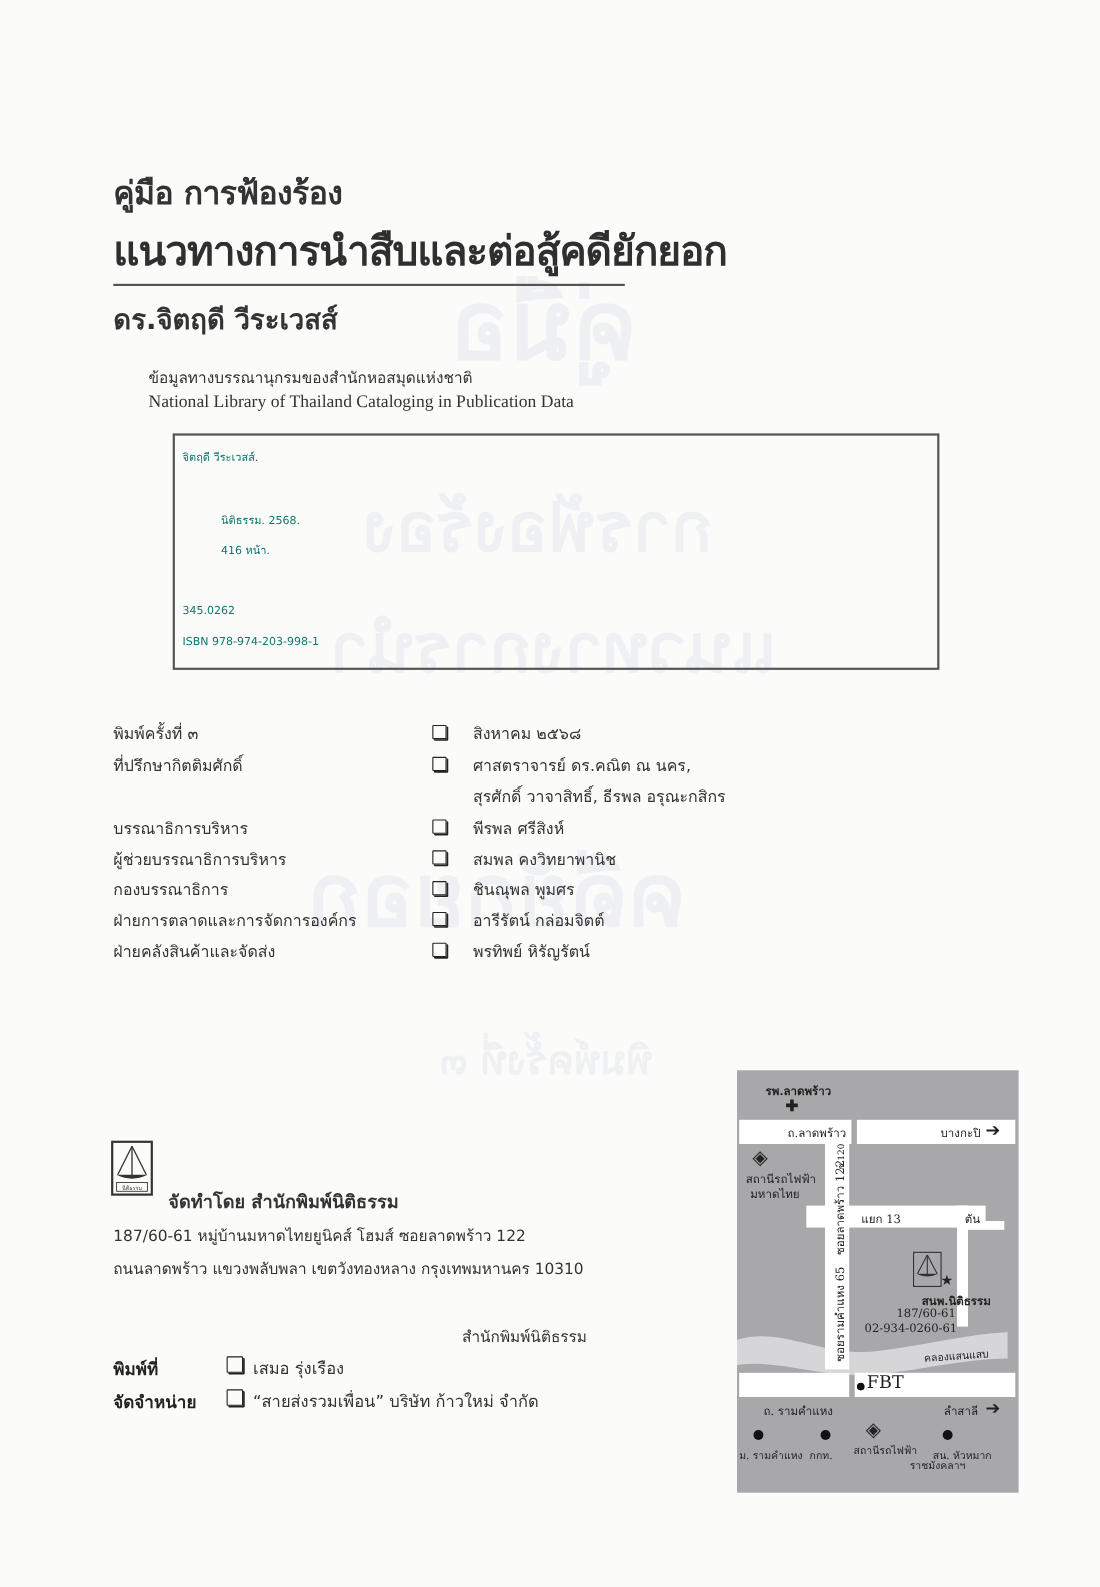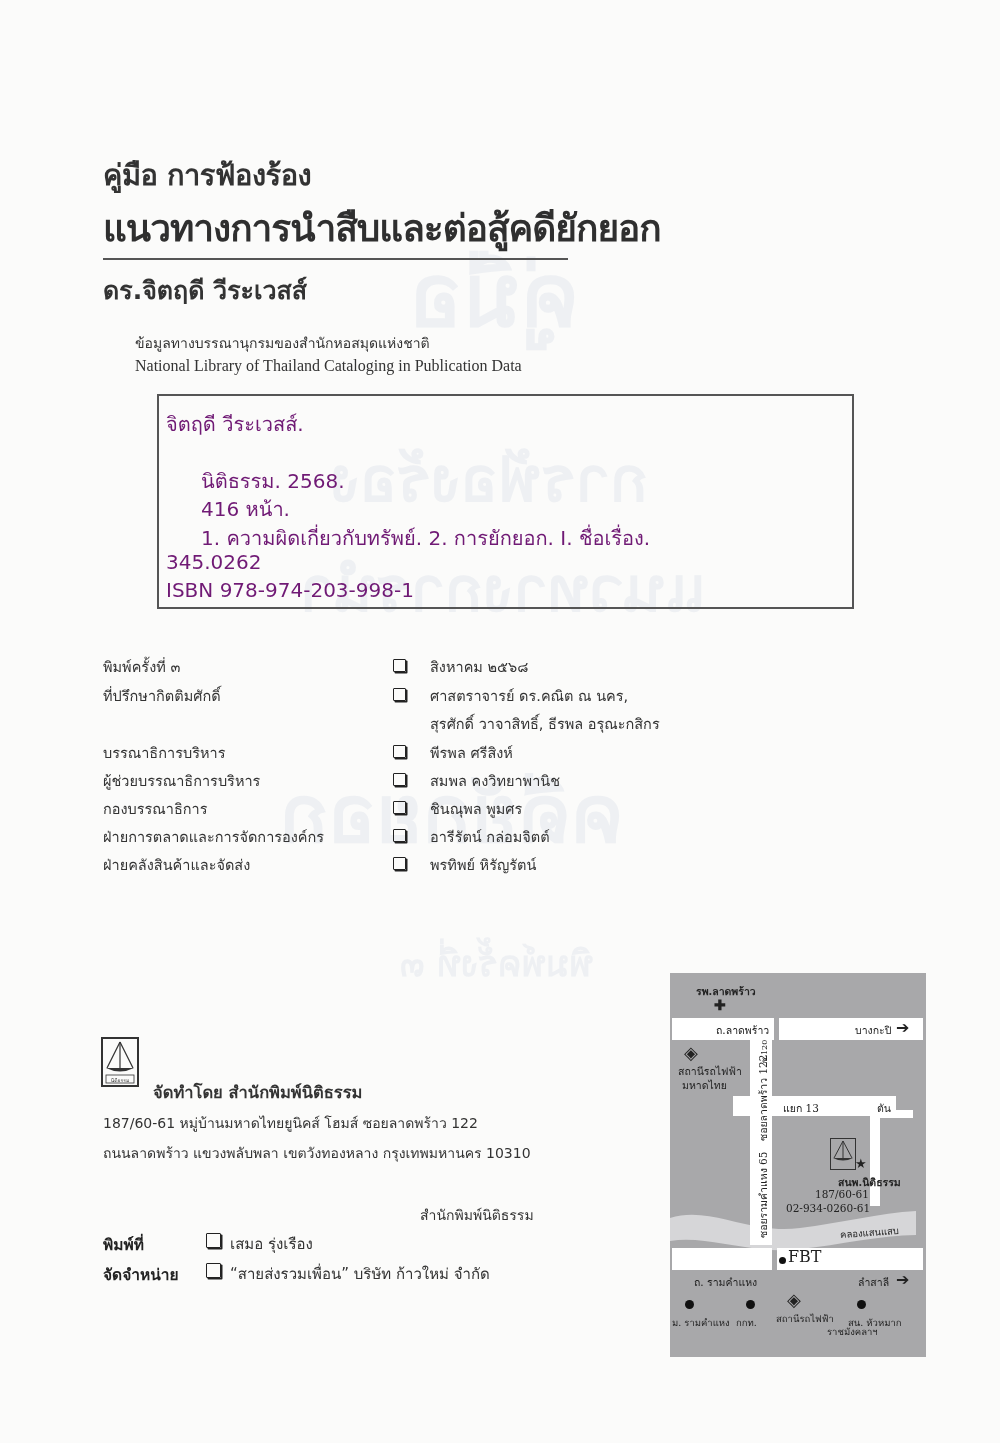--- a/index.html
+++ b/index.html
@@ -16,21 +16,21 @@
 
   .title1 { left:103px; top:152px; font-size:29px; font-weight:bold; color:#333; letter-spacing:-0.5px; }
   .title2 { left:103px; top:198px; font-size:37px; font-weight:bold; color:#2f2f2f; letter-spacing:-1px; }
   .title-rule { left:103px; top:258px; width:465px; height:2px; background:#555; }
   .author { left:103px; top:270px; font-size:25px; font-weight:bold; color:#333; }
 
   .cip-th { left:135px; top:332px; font-size:14px; color:#333; }
   .cip-en { left:135px; top:357px; font-family:"Liberation Serif", serif; font-size:16px; color:#333; }
 
   .cip-box { left:157px; top:394px; width:697px; height:215px; border:2px solid #555; box-sizing:border-box; }
-  .cip-line { position:absolute; font-size:20px; color:#701a75; white-space:nowrap; }
+  .cip-line { position:absolute; font-size:10px; color:#0f766e; white-space:nowrap; }
 
   .credits { left:103px; top:655px; width:600px; }
   .cr-row { position:absolute; left:0; font-size:14.5px; color:#333; white-space:nowrap; }
   .cr-label { position:absolute; left:0; }
   .cr-box { position:absolute; left:290px; top:4px; width:11px; height:11px; border:1.5px solid #222; border-radius:1px; box-shadow:1.5px 1.5px 0 #222; }
   .cr-val { position:absolute; left:327px; }
 
   .logo { left:101px; top:1037px; width:38px; height:50px; border:2px solid #333; box-sizing:border-box; }
   .pub-title { left:153px; top:1079px; font-size:16.5px; font-weight:bold; color:#333; }
   .addr1 { left:103px; top:1112px; font-size:14px; color:#333; }
@@ -63,21 +63,20 @@
   <div class="abs title-rule"></div>
   <div class="abs author">ดร.จิตฤดี วีระเวสส์</div>
 
   <div class="abs cip-th">ข้อมูลทางบรรณานุกรมของสำนักหอสมุดแห่งชาติ</div>
   <div class="abs cip-en">National Library of Thailand Cataloging in Publication Data</div>
 
   <div class="abs cip-box">
     <div class="cip-line" style="left:7px;top:12px;">จิตฤดี วีระเวสส์.</div>
     <div class="cip-line" style="left:42px;top:69px;">นิติธรรม. 2568.</div>
     <div class="cip-line" style="left:42px;top:97px;">416 หน้า.</div>
-    <div class="cip-line" style="left:42px;top:126px;">1. ความผิดเกี่ยวกับทรัพย์. 2. การยักยอก. I. ชื่อเรื่อง.</div>
     <div class="cip-line" style="left:7px;top:154px;">345.0262</div>
     <div class="cip-line" style="left:7px;top:182px;">ISBN 978-974-203-998-1</div>
   </div>
 
   <div class="abs credits">
     <div class="cr-row" style="top:0;">
       <span class="cr-label">พิมพ์ครั้งที่ ๓</span>
       <span class="cr-box"></span>
       <span class="cr-val">สิงหาคม ๒๕๖๘</span>
     </div>

